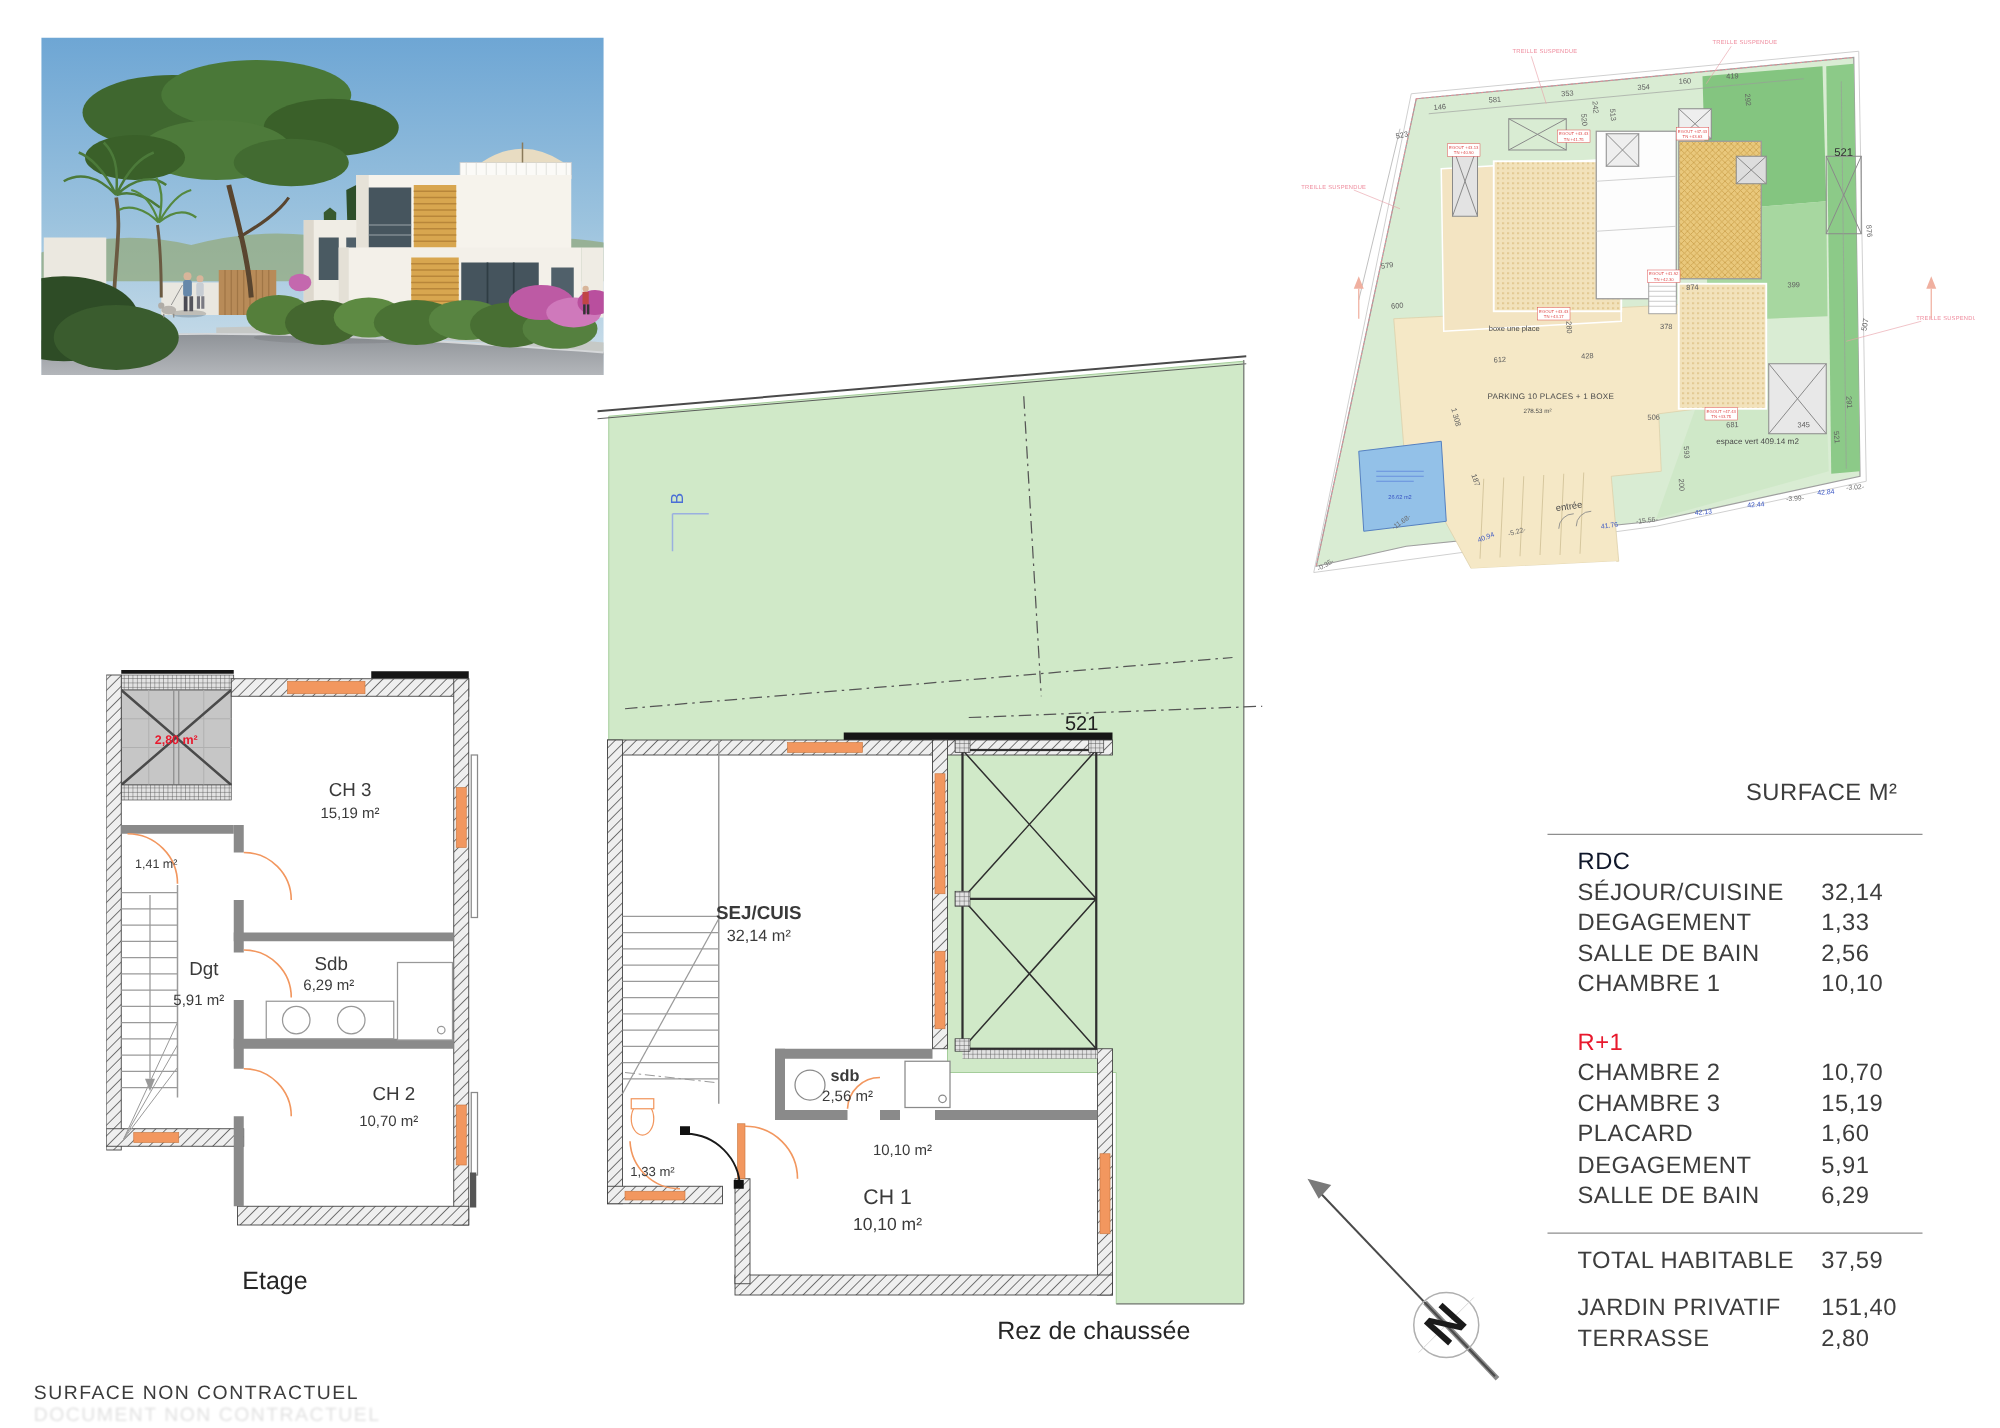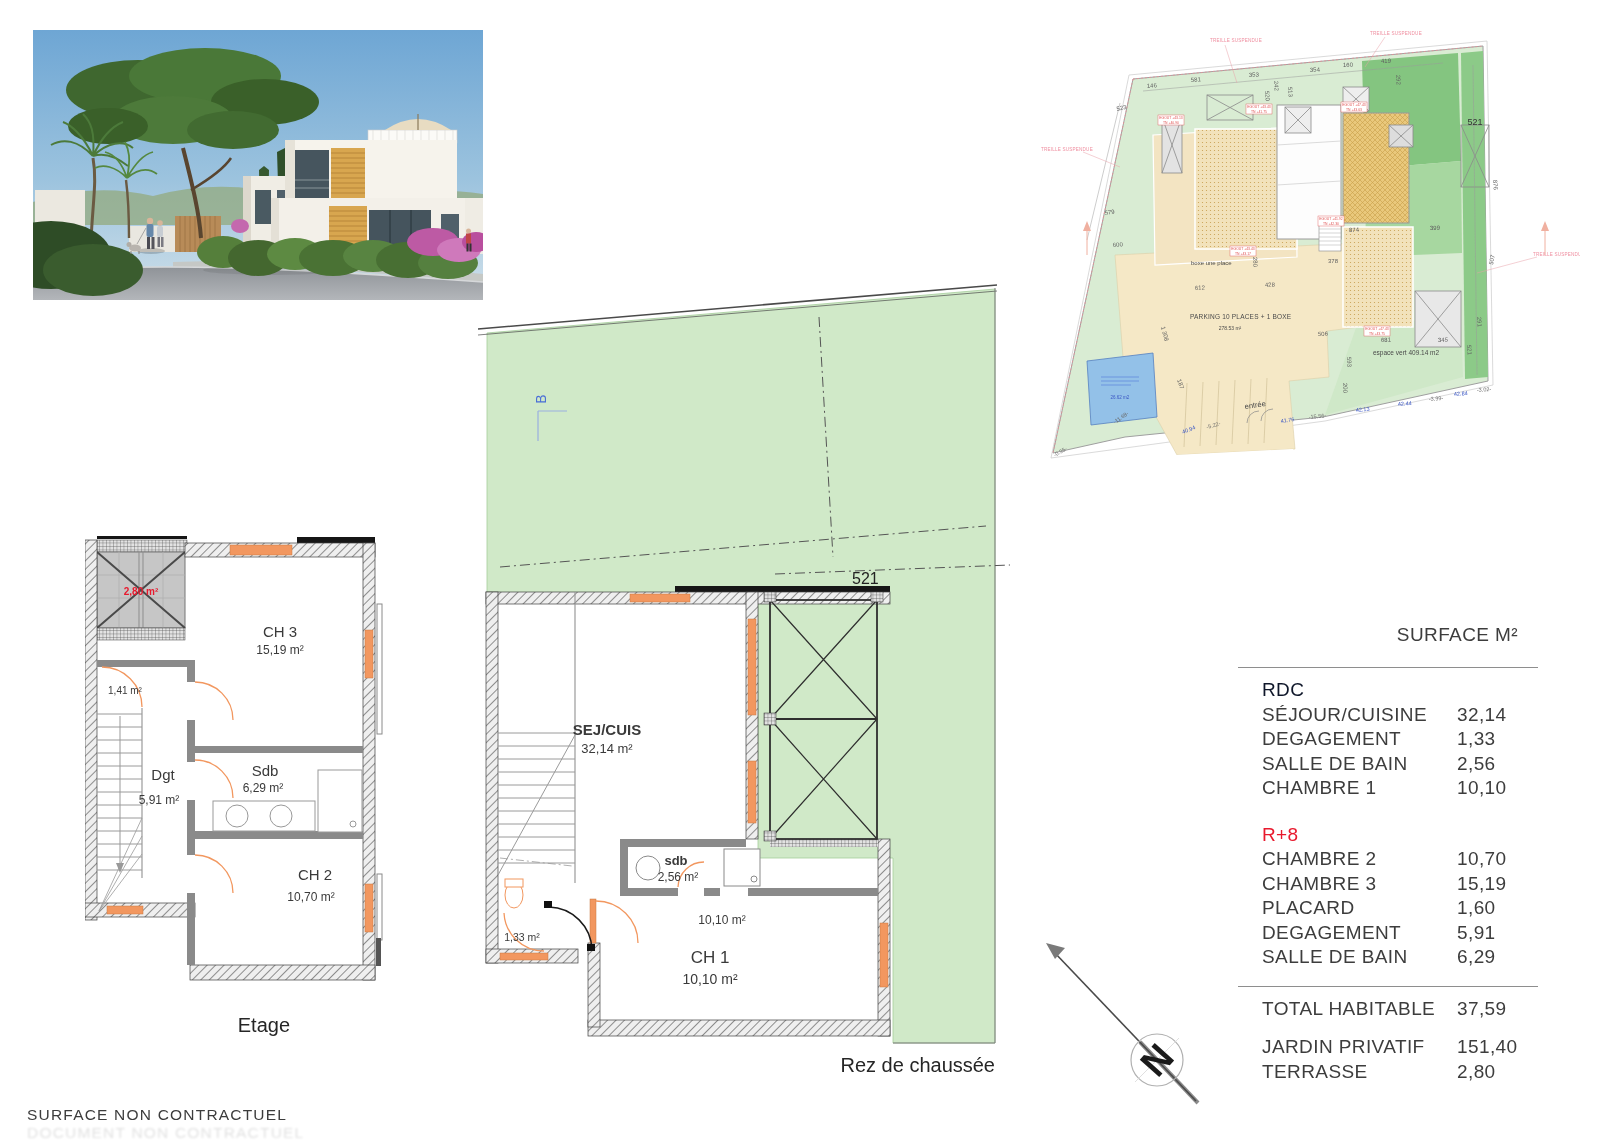--- a/index.html
+++ b/index.html
@@ -1,21 +1,21 @@
 <!DOCTYPE html>
 <html><head>
 <meta charset="utf-8">
 <style>
   html,body{margin:0;padding:0;background:#fff;}
   #canvas{position:relative;width:1600px;height:1142px;background:#ffffff;overflow:hidden;
           font-family:"Liberation Sans",sans-serif;}
   .abs{position:absolute;}
   .title{left:553px;top:62px;width:480px;text-align:center;font-size:42px;letter-spacing:2px;
          color:#161616;font-weight:500;}
-  .caption{font-size:20px;color:#262626;text-align:right;}
+  .caption{font-size:20px;color:#262626;text-align:center;}
   .footer{left:27px;top:1106px;font-size:15.5px;letter-spacing:1.2px;color:#3c3c3c;}
   .footer-echo{left:27px;top:1124px;font-size:15.5px;letter-spacing:1.2px;color:#000;
                opacity:.12;filter:blur(1px);}
   
   .surface-table{left:1238px;top:612px;width:300px;color:#3d3d3d;font-size:19px;letter-spacing:.4px;margin-top:11px;}
   .st-header{text-align:right;padding-right:20px;line-height:24px;}
   .st-rule{border:none;border-top:1px solid #8e8e8e;margin:20px 0 0 0;}
   .st-rule2{border:none;border-top:1px solid #8e8e8e;margin:16px 0 0 0;}
   .st-title{color:#0f172a;margin:10px 0 0 24px;line-height:24.5px;}
   .st-title2{color:#e8192d;margin:22px 0 0 24px;line-height:24.5px;}
@@ -501,21 +501,21 @@
       <span class="st-val">32,14</span></div>
     <div class="st-row">
       <span>DEGAGEMENT</span>
       <span class="st-val">1,33</span></div>
     <div class="st-row">
       <span>SALLE DE BAIN</span>
       <span class="st-val">2,56</span></div>
     <div class="st-row">
       <span>CHAMBRE 1</span>
       <span class="st-val">10,10</span></div>
-    <div class="st-title2">R+8</div>
+    <div class="st-title2">R+1</div>
     <div class="st-row">
       <span>CHAMBRE 2</span>
       <span class="st-val">10,70</span></div>
     <div class="st-row">
       <span>CHAMBRE 3</span>
       <span class="st-val">15,19</span></div>
     <div class="st-row">
       <span>PLACARD</span>
       <span class="st-val">1,60</span></div>
     <div class="st-row">

